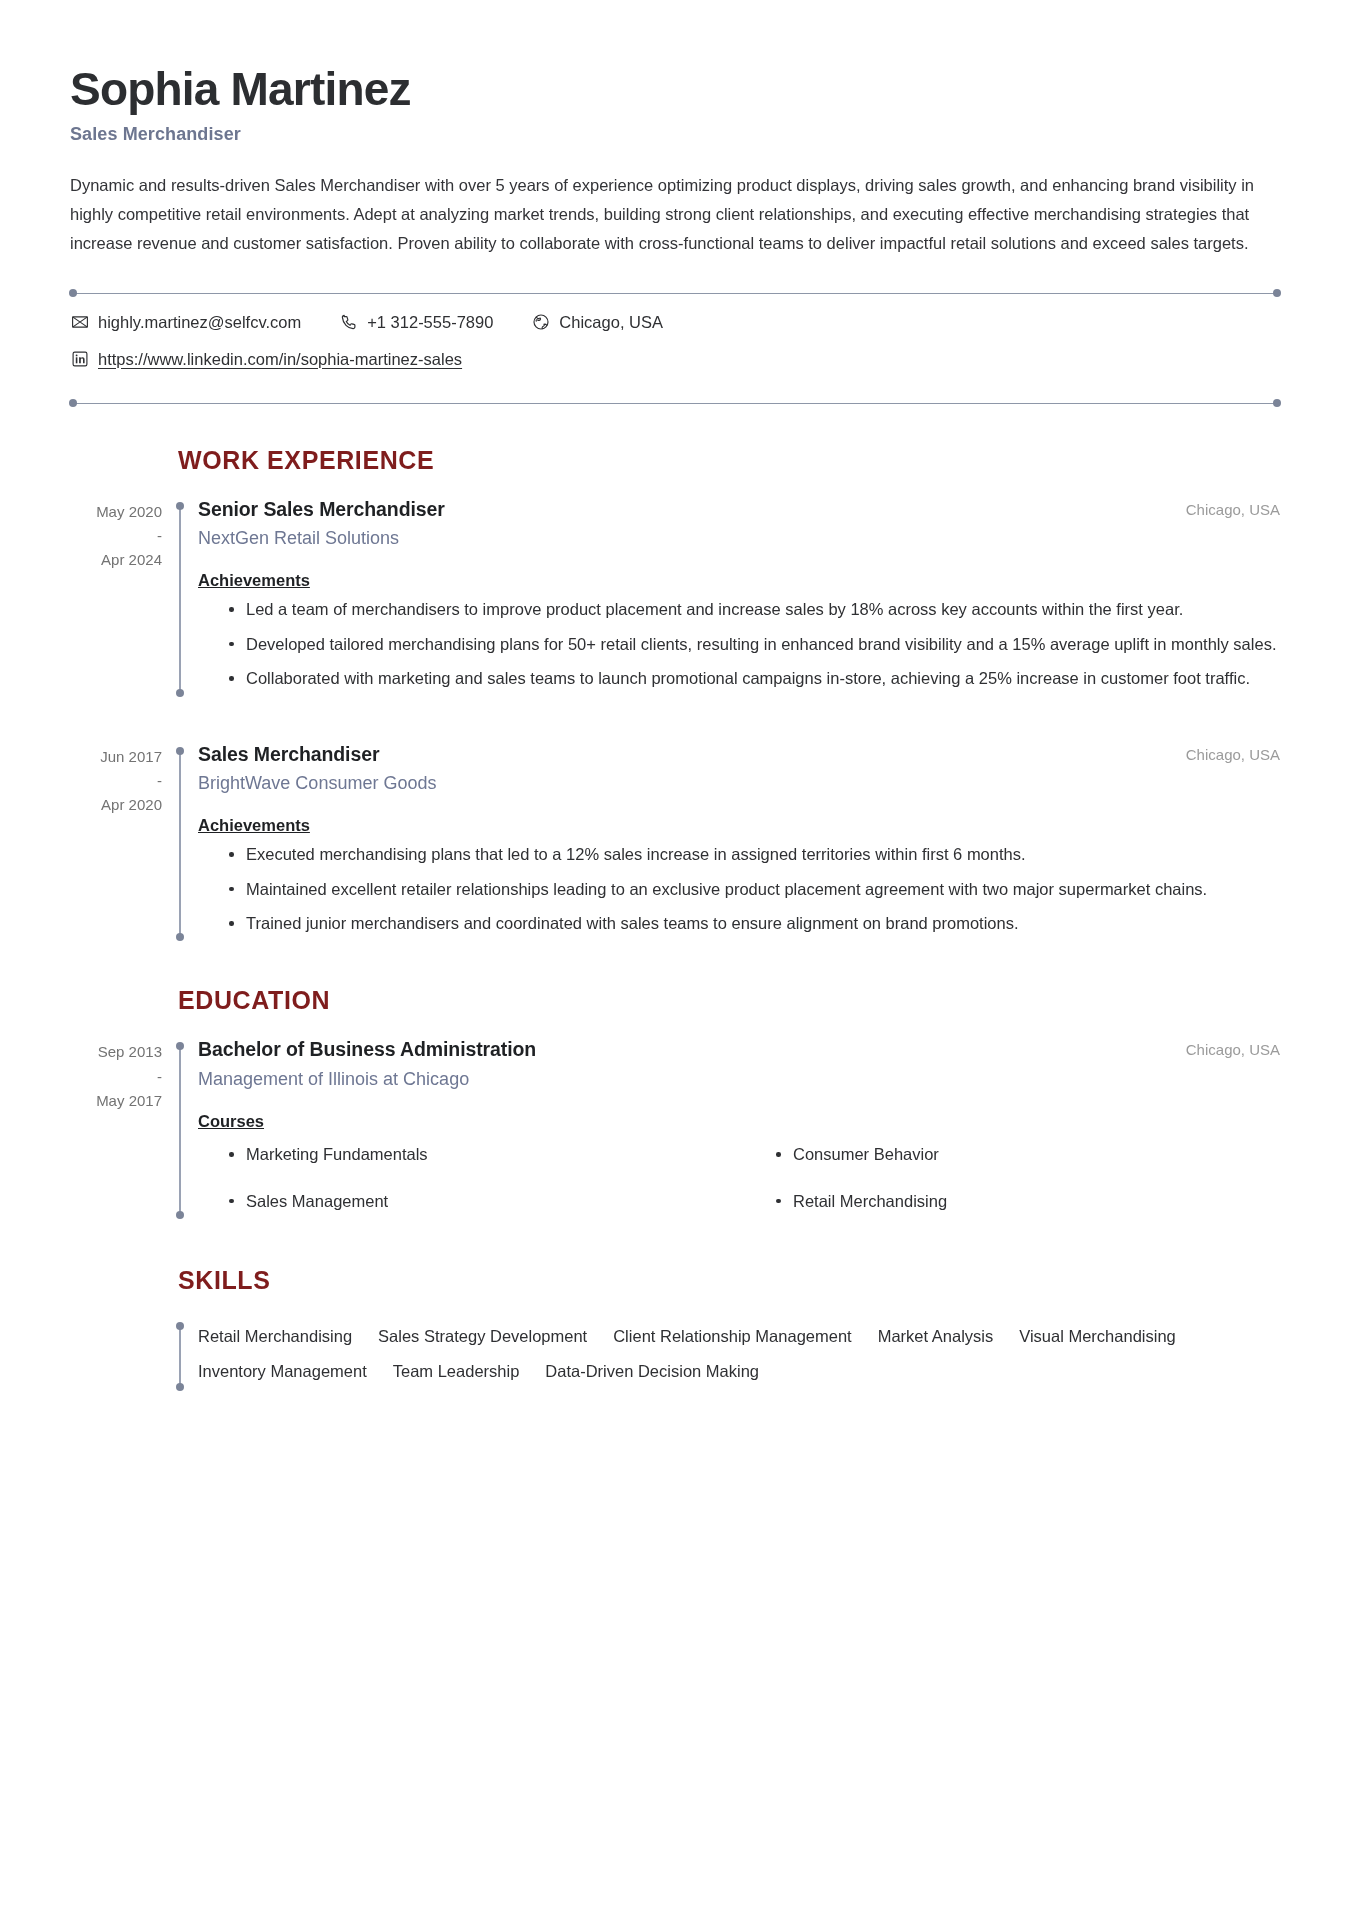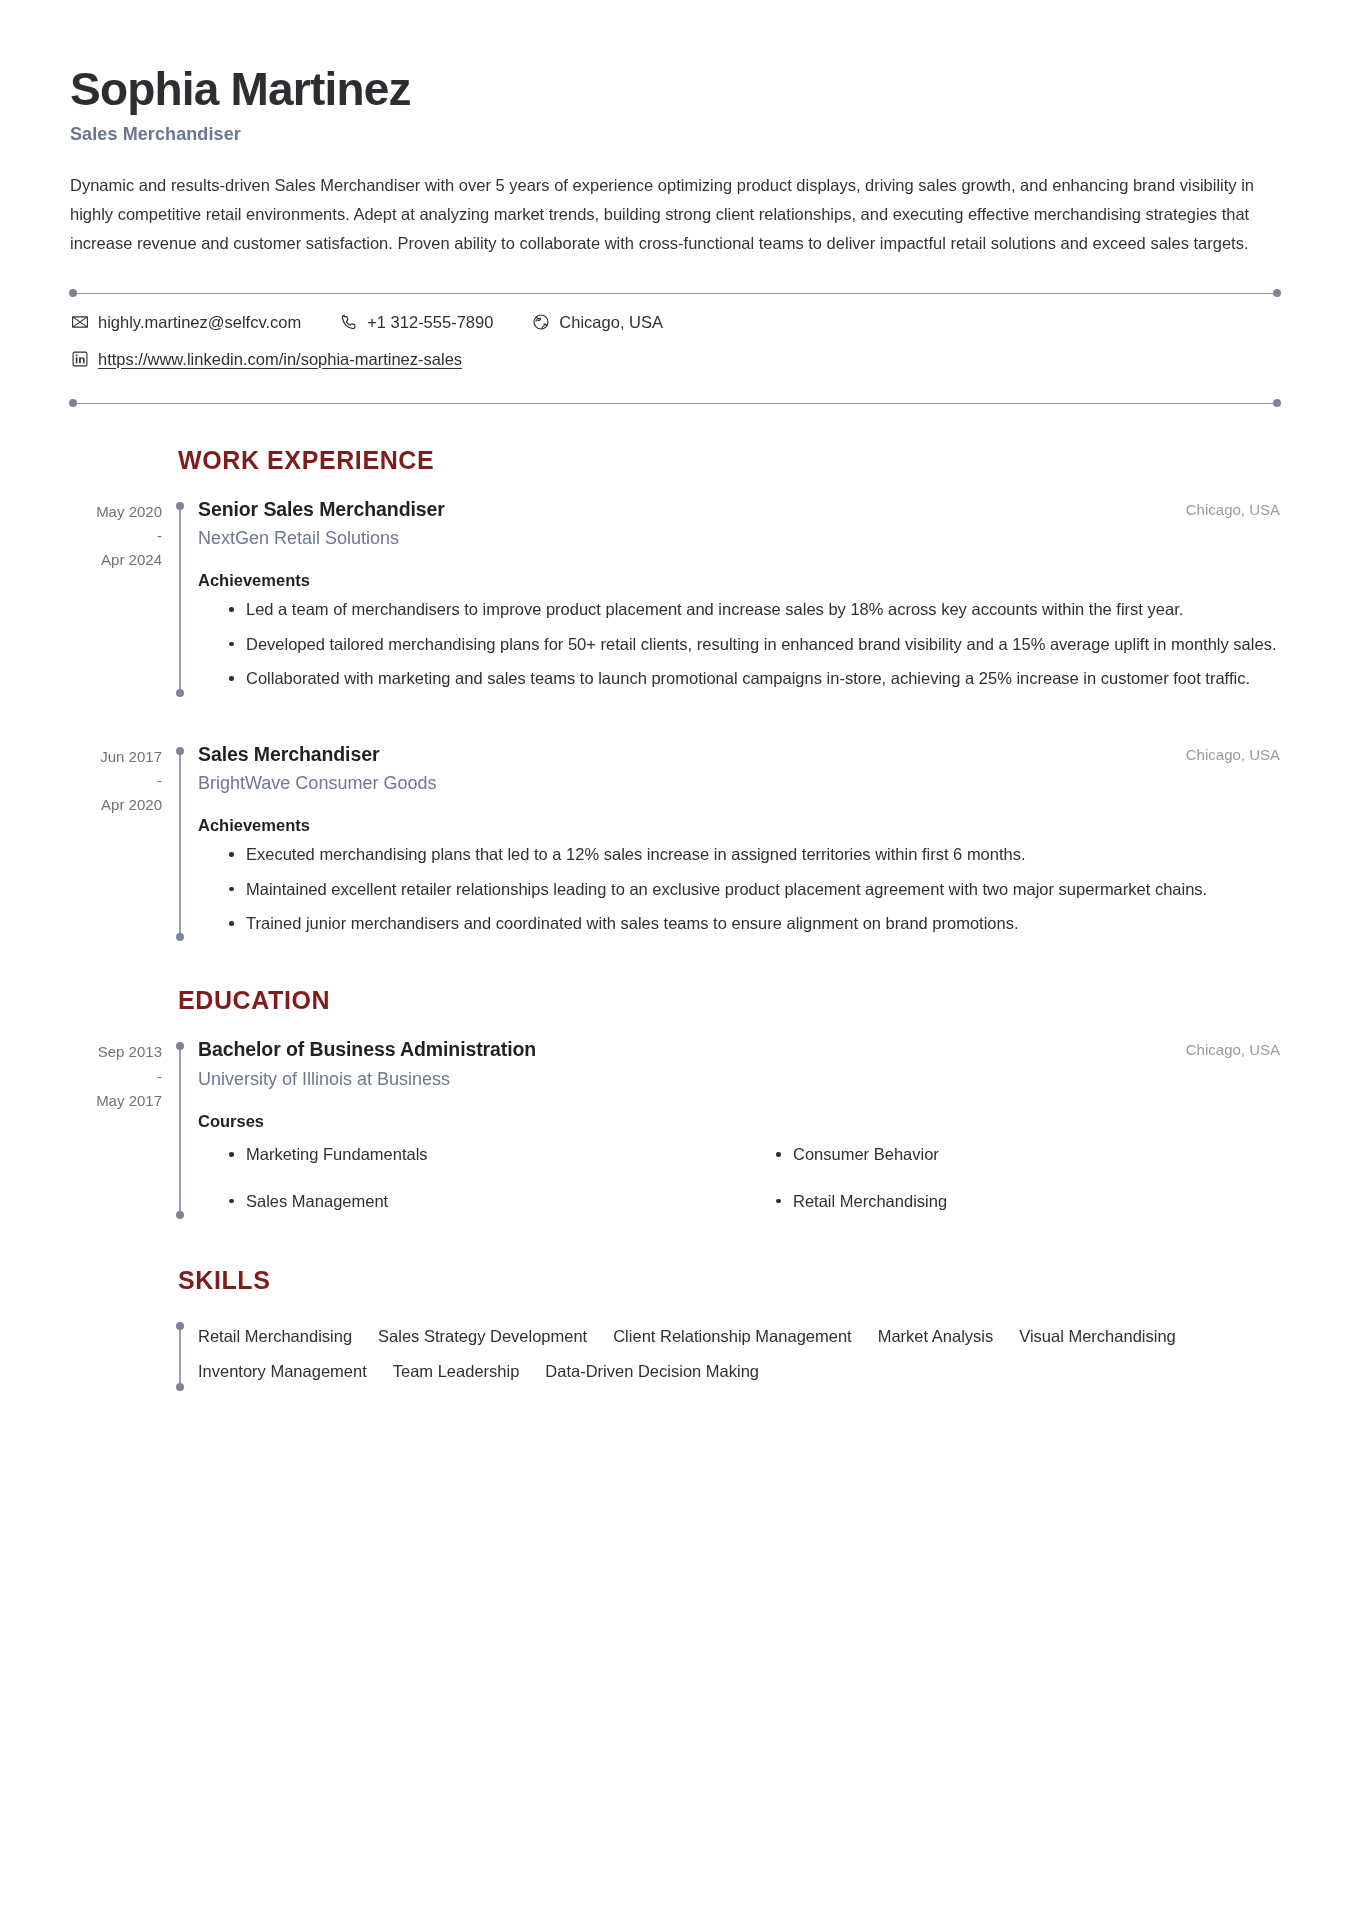--- a/index.html
+++ b/index.html
@@ -175,20 +175,21 @@
     font-size: 18px;
     color: #6e7793;
     margin: 6px 0 0 0;
     line-height: 1.3;
   }
   .sub-label {
     font-size: 16.5px;
     font-weight: 700;
     color: #1f2124;
     margin: 21px 0 6px 0;
+    text-decoration: underline;
   }
   ul.bullets {
     margin: 0;
     padding: 0 0 0 48px;
     list-style: none;
   }
   ul.bullets > li {
     position: relative;
     font-size: 16.5px;
     line-height: 1.6;
@@ -363,21 +364,21 @@
       </div>
       <div class="rail">
         <span class="cap top"></span>
         <span class="cap bottom"></span>
       </div>
       <div class="entry-body">
         <div class="entry-top">
           <h3 class="job-title">Bachelor of Business Administration</h3>
           <span class="job-loc">Chicago, USA</span>
         </div>
-        <div class="org">University of Illinois at Business</div>
+        <div class="org">Management of Illinois at Chicago</div>
         <div class="sub-label">Courses</div>
         <ul class="bullets two-col">
           <li>Marketing Fundamentals</li>
           <li>Consumer Behavior</li>
           <li>Sales Management</li>
           <li>Retail Merchandising</li>
         </ul>
       </div>
     </div>
   </section>

